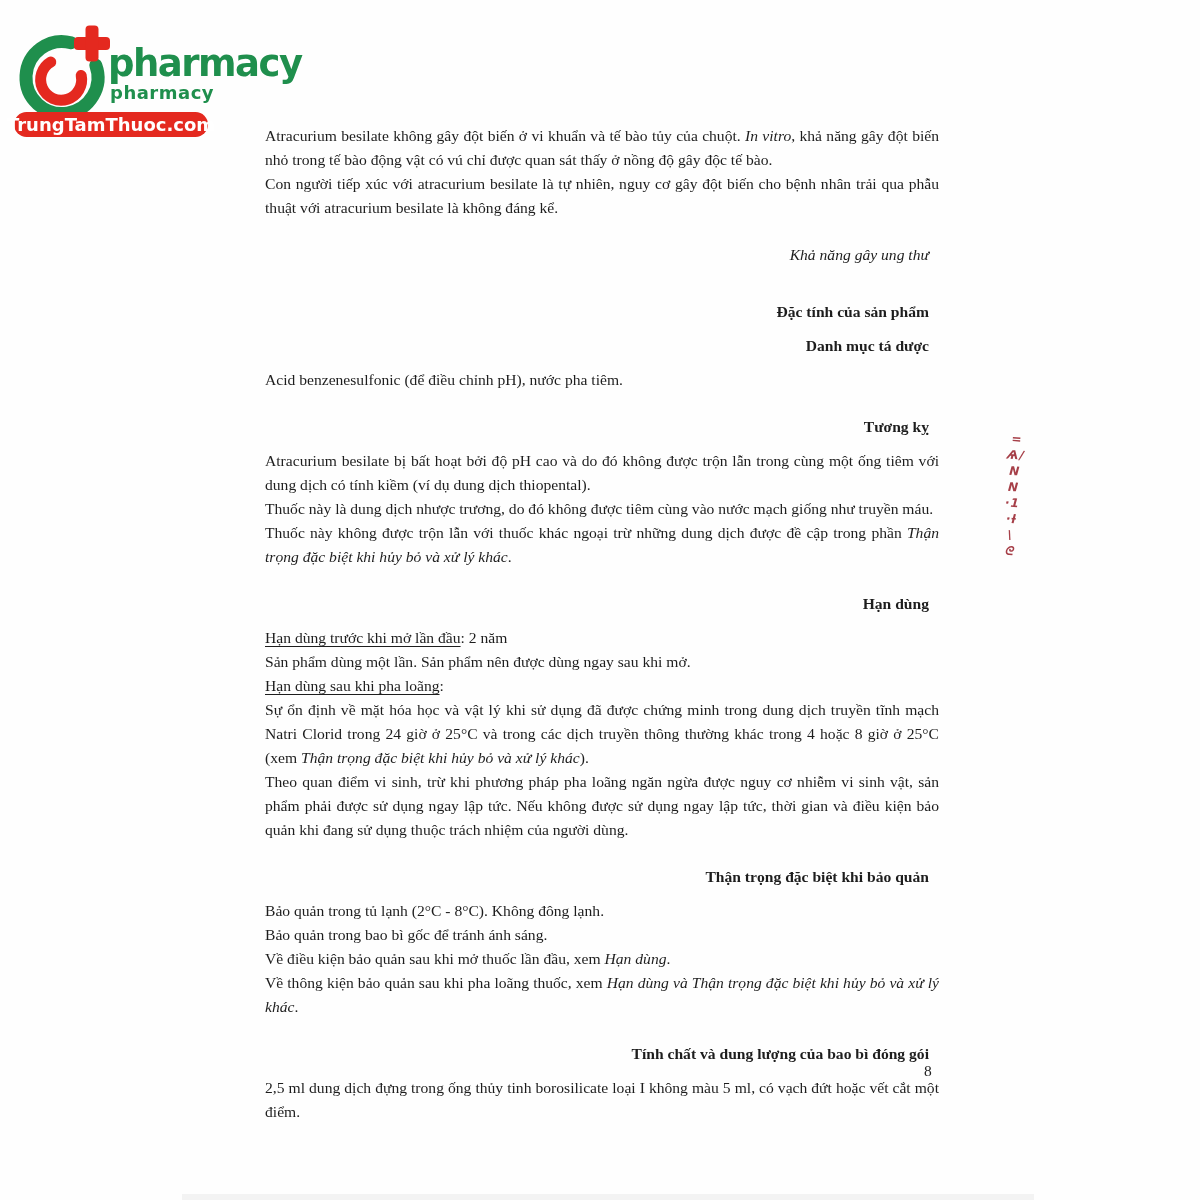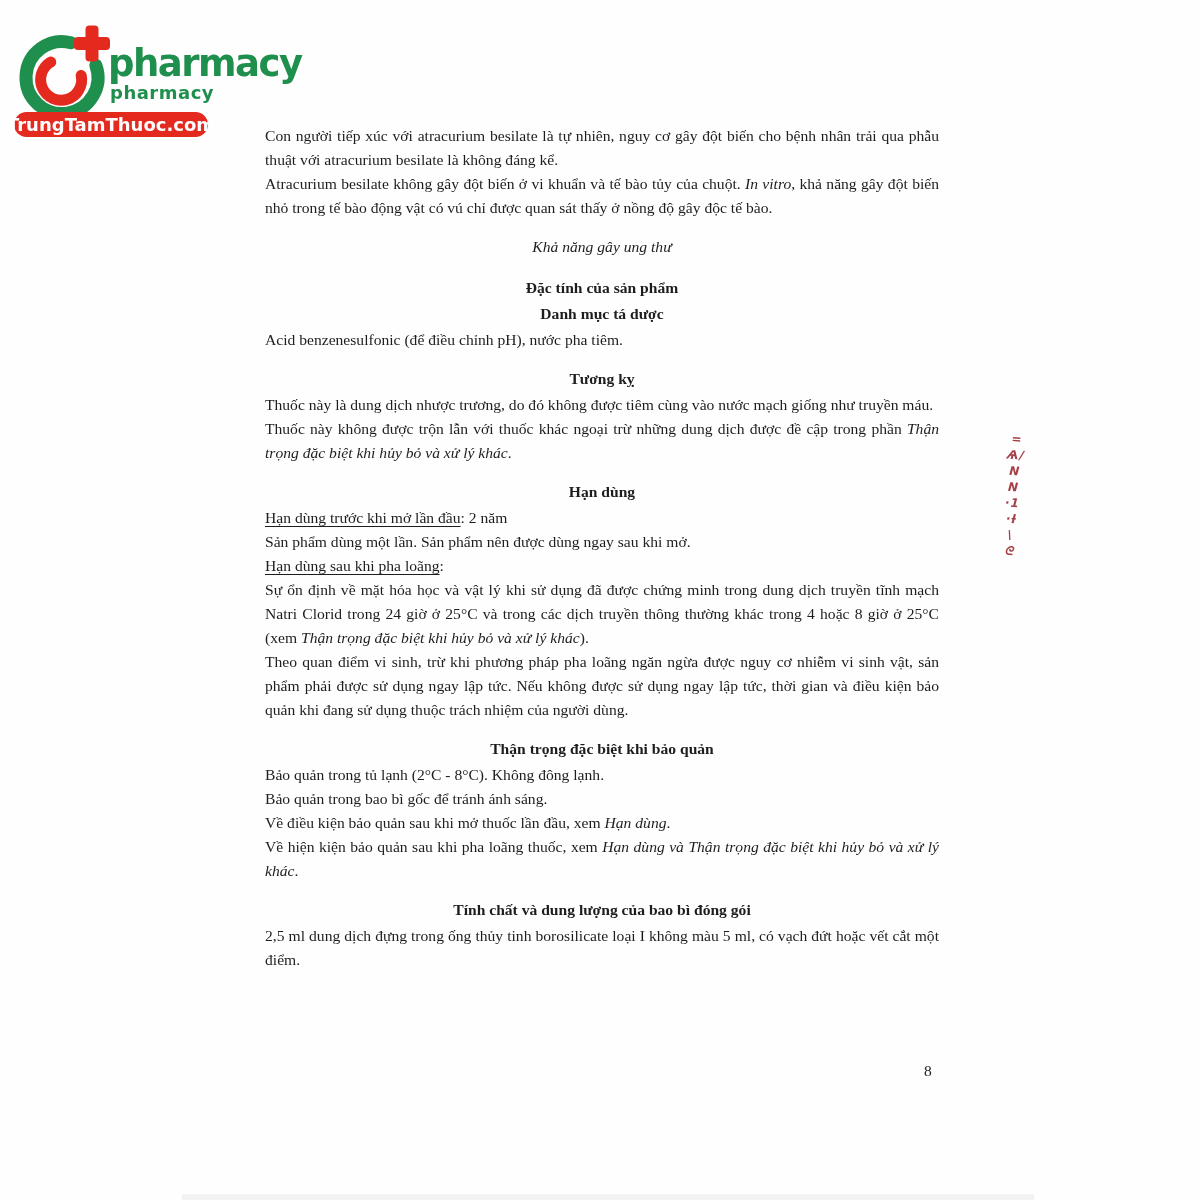--- a/index.html
+++ b/index.html
@@ -35,21 +35,21 @@
     font-family:"DejaVu Sans","Liberation Sans",sans-serif;
     font-weight:bold;font-size:18px;color:#ffffff;letter-spacing:0px;
   }
 
   
   .content{
     position:absolute;left:265px;top:124px;width:674px;
     font-size:15.6px;line-height:24px;text-align:justify;
   }
   .para{margin:0;}
-  .heading{margin:2px;font-weight:bold;text-align:center;}
+  .heading{margin:10px;font-weight:bold;text-align:right;}
   .heading.italic{font-weight:normal;font-style:italic;}
   .gap{height:13px;}
   .it{font-style:italic;}
   .un{text-decoration:underline;text-underline-offset:3px;margin-top:44px;}
 
   
   .annotation{
     position:absolute;left:996px;top:432px;width:34px;
     color:#9d2b35;
     font-family:"DejaVu Sans",sans-serif;
@@ -87,45 +87,46 @@
       </g>
     </svg>
     <div class="logo-wordmark">
       <div class="logo-brand">pharmacy</div>
       <div class="logo-sub">pharmacy</div>
     </div>
     <div class="logo-badge">TrungTamThuoc.com</div>
   </div>
 
   <div class="content" id="doc-body">
+      <div class="para"><span>Atracurium besilate không gây đột biến ở vi khuẩn và tế bào tủy của chuột. </span><span class="it">In vitro</span><span>, khả năng gây đột biến nhỏ trong tế bào động vật có vú chỉ được quan sát thấy ở nồng độ gây độc tế bào.</span></div>
       <div class="para"><span>Con người tiếp xúc với atracurium besilate là tự nhiên, nguy cơ gây đột biến cho bệnh nhân trải qua phẫu thuật với atracurium besilate là không đáng kể.</span></div>
-      <div class="para"><span>Atracurium besilate không gây đột biến ở vi khuẩn và tế bào tủy của chuột. </span><span class="it">In vitro</span><span>, khả năng gây đột biến nhỏ trong tế bào động vật có vú chỉ được quan sát thấy ở nồng độ gây độc tế bào.</span></div>
       <div class="gap"></div>
       <div class="heading italic"><span>Khả năng gây ung thư</span></div>
       <div class="gap"></div>
       <div class="heading bold"><span>Đặc tính của sản phẩm</span></div>
       <div class="heading bold"><span>Danh mục tá dược</span></div>
       <div class="para"><span>Acid benzenesulfonic (để điều chỉnh pH), nước pha tiêm.</span></div>
       <div class="gap"></div>
       <div class="heading bold"><span>Tương kỵ</span></div>
+      <div class="para"><span>Atracurium besilate bị bất hoạt bởi độ pH cao và do đó không được trộn lẫn trong cùng một ống tiêm với dung dịch có tính kiềm (ví dụ dung dịch thiopental).</span></div>
       <div class="para"><span>Thuốc này là dung dịch nhược trương, do đó không được tiêm cùng vào nước mạch giống như truyền máu.</span></div>
       <div class="para"><span>Thuốc này không được trộn lẫn với thuốc khác ngoại trừ những dung dịch được đề cập trong phần </span><span class="it">Thận trọng đặc biệt khi hủy bỏ và xử lý khác</span><span>.</span></div>
       <div class="gap"></div>
       <div class="heading bold"><span>Hạn dùng</span></div>
       <div class="para"><span class="un">Hạn dùng trước khi mở lần đầu</span><span>: 2 năm</span></div>
       <div class="para"><span>Sản phẩm dùng một lần. Sản phẩm nên được dùng ngay sau khi mở.</span></div>
       <div class="para"><span class="un">Hạn dùng sau khi pha loãng</span><span>:</span></div>
       <div class="para"><span>Sự ổn định về mặt hóa học và vật lý khi sử dụng đã được chứng minh trong dung dịch truyền tĩnh mạch Natri Clorid trong 24 giờ ở 25°C và trong các dịch truyền thông thường khác trong 4 hoặc 8 giờ ở 25°C (xem </span><span class="it">Thận trọng đặc biệt khi hủy bỏ và xử lý khác</span><span>).</span></div>
       <div class="para"><span>Theo quan điểm vi sinh, trừ khi phương pháp pha loãng ngăn ngừa được nguy cơ nhiễm vi sinh vật, sản phẩm phải được sử dụng ngay lập tức. Nếu không được sử dụng ngay lập tức, thời gian và điều kiện bảo quản khi đang sử dụng thuộc trách nhiệm của người dùng.</span></div>
       <div class="gap"></div>
       <div class="heading bold"><span>Thận trọng đặc biệt khi bảo quản</span></div>
       <div class="para"><span>Bảo quản trong tủ lạnh (2°C - 8°C). Không đông lạnh.</span></div>
       <div class="para"><span>Bảo quản trong bao bì gốc để tránh ánh sáng.</span></div>
       <div class="para"><span>Về điều kiện bảo quản sau khi mở thuốc lần đầu, xem </span><span class="it">Hạn dùng</span><span>.</span></div>
-      <div class="para"><span>Về hiện kiện bảo quản sau khi pha loãng thuốc, xem </span><span class="it">Hạn dùng và Thận trọng đặc biệt khi hủy bỏ và xử lý khác</span><span>.</span></div>
+      <div class="para"><span>Về thông kiện bảo quản sau khi pha loãng thuốc, xem </span><span class="it">Hạn dùng và Thận trọng đặc biệt khi hủy bỏ và xử lý khác</span><span>.</span></div>
       <div class="gap"></div>
       <div class="heading bold"><span>Tính chất và dung lượng của bao bì đóng gói</span></div>
       <div class="para"><span>2,5 ml dung dịch đựng trong ống thủy tinh borosilicate loại I không màu 5 ml, có vạch đứt hoặc vết cắt một điểm.</span></div>
     </div>
 
   <div class="annotation" id="annotation" style="color: rgb(157, 43, 53);">
       <div>=</div>
       <div>Ѧ/</div>
       <div>Ν</div>
       <div>Ν</div>

